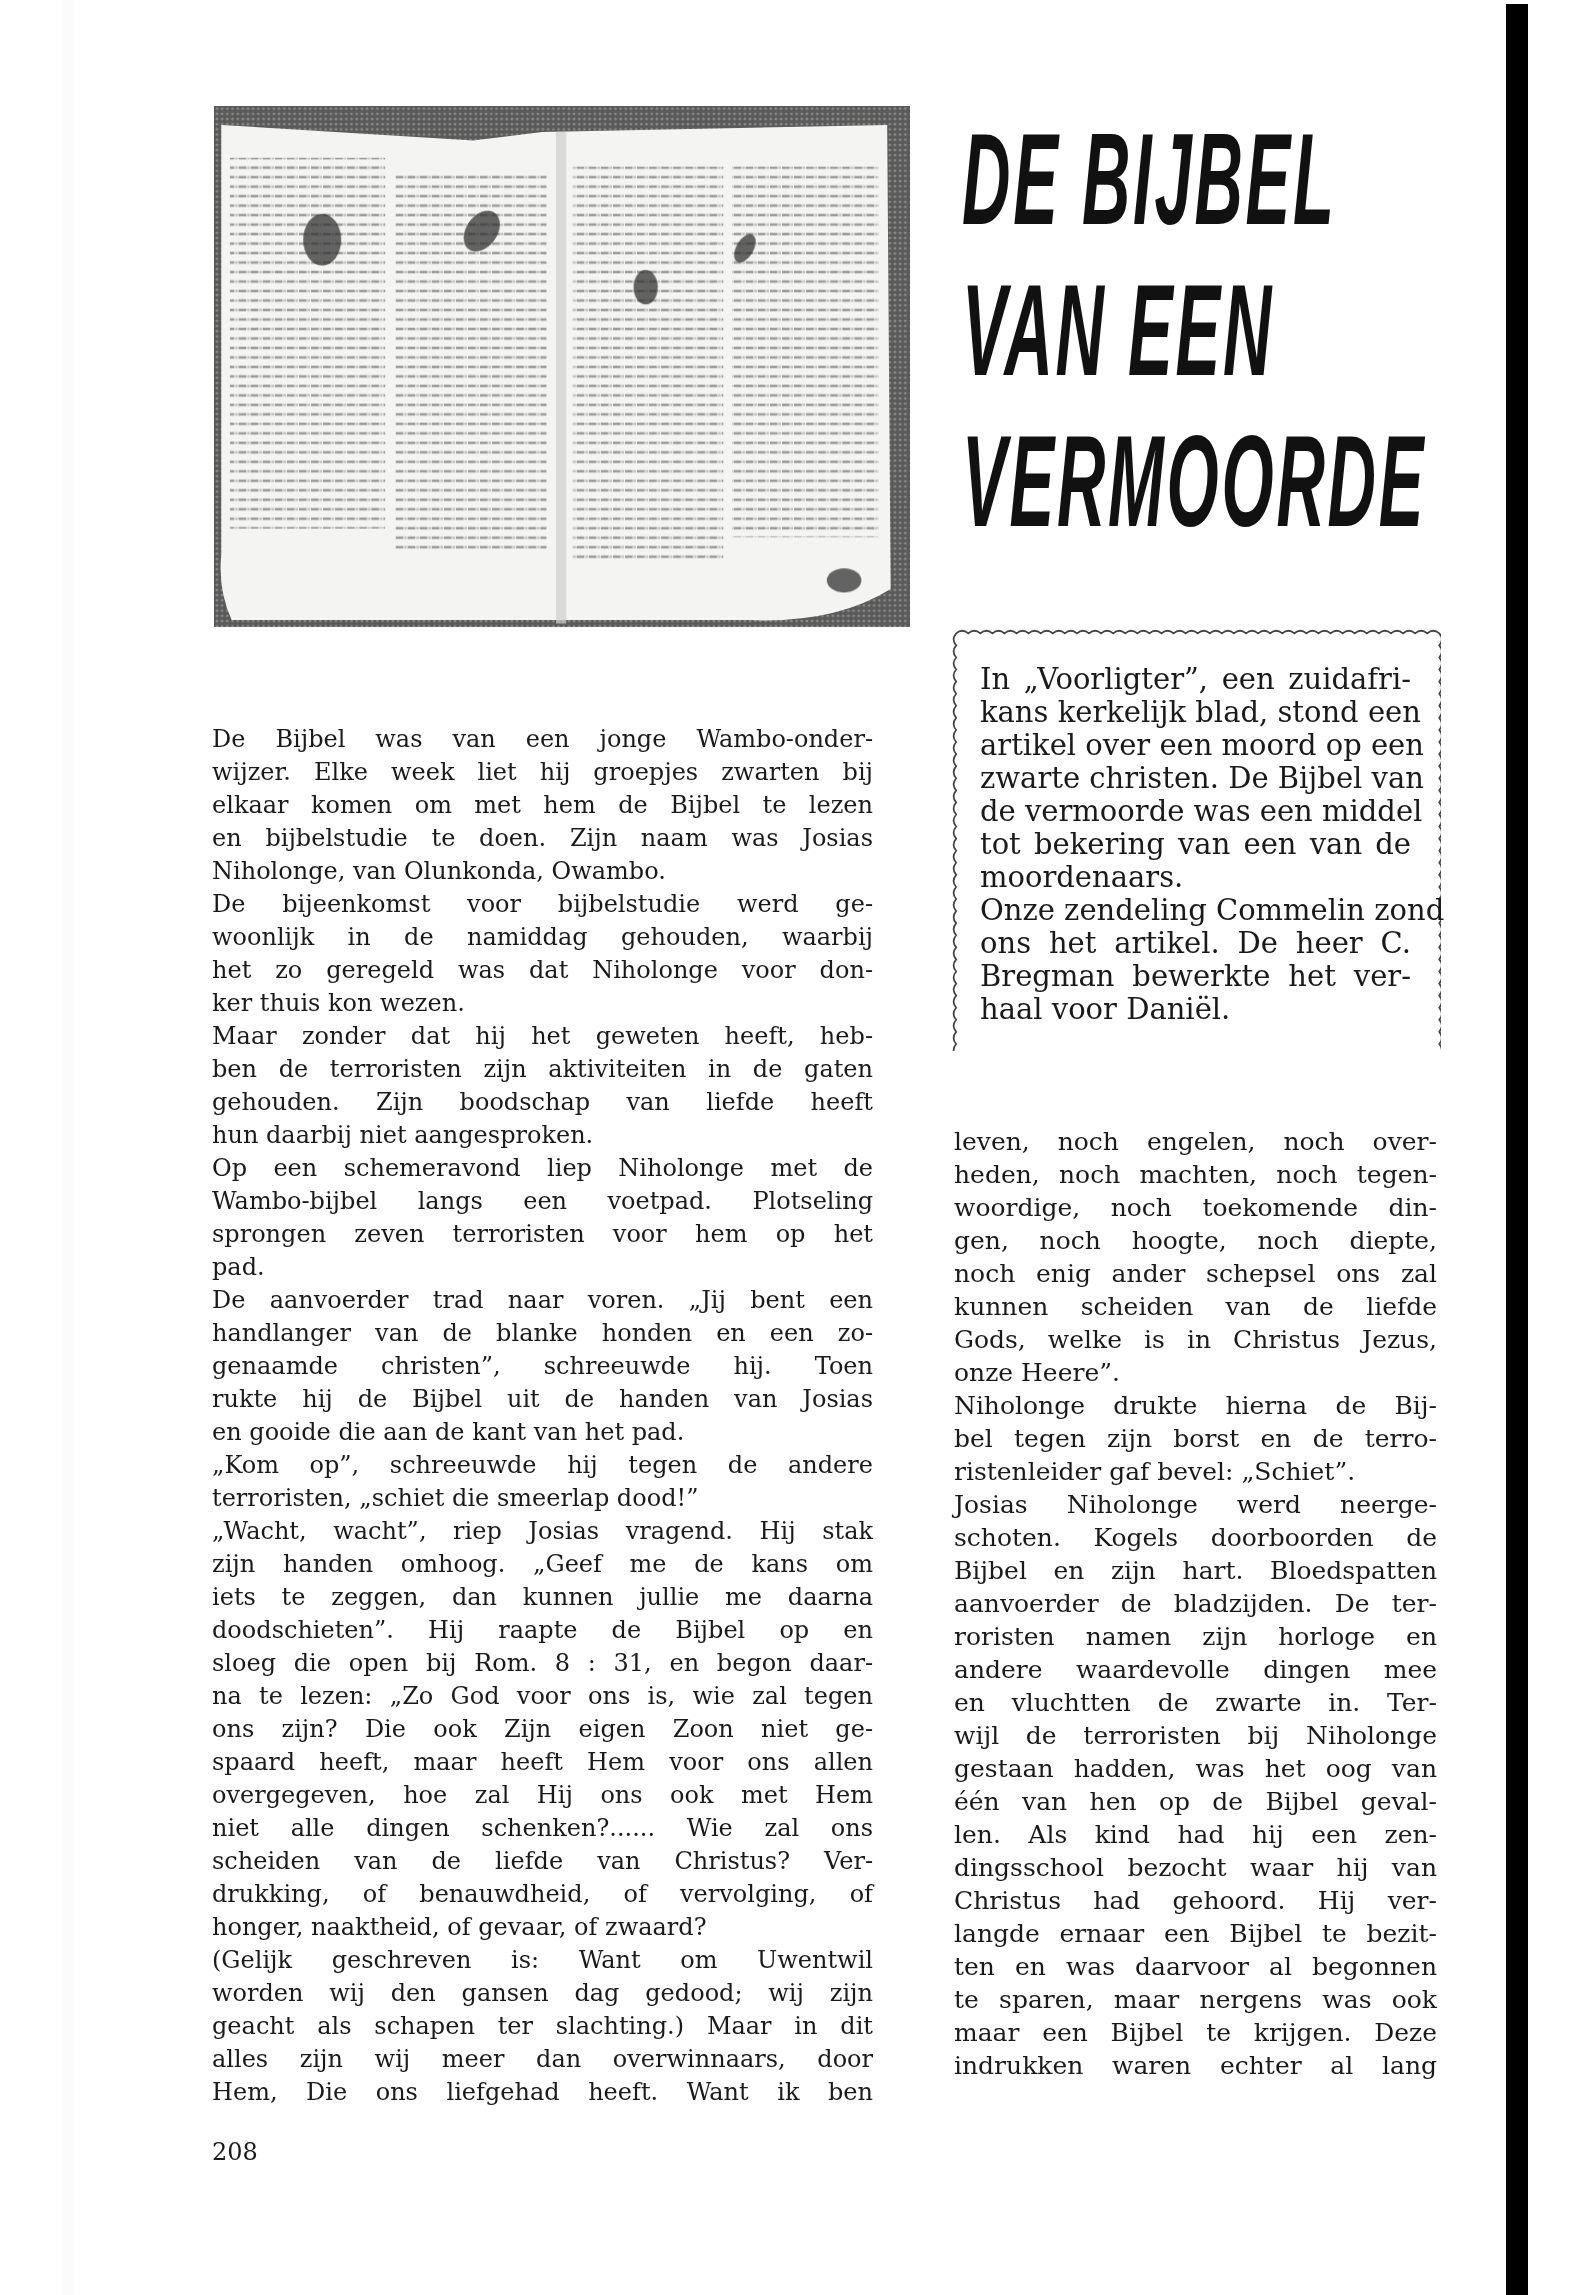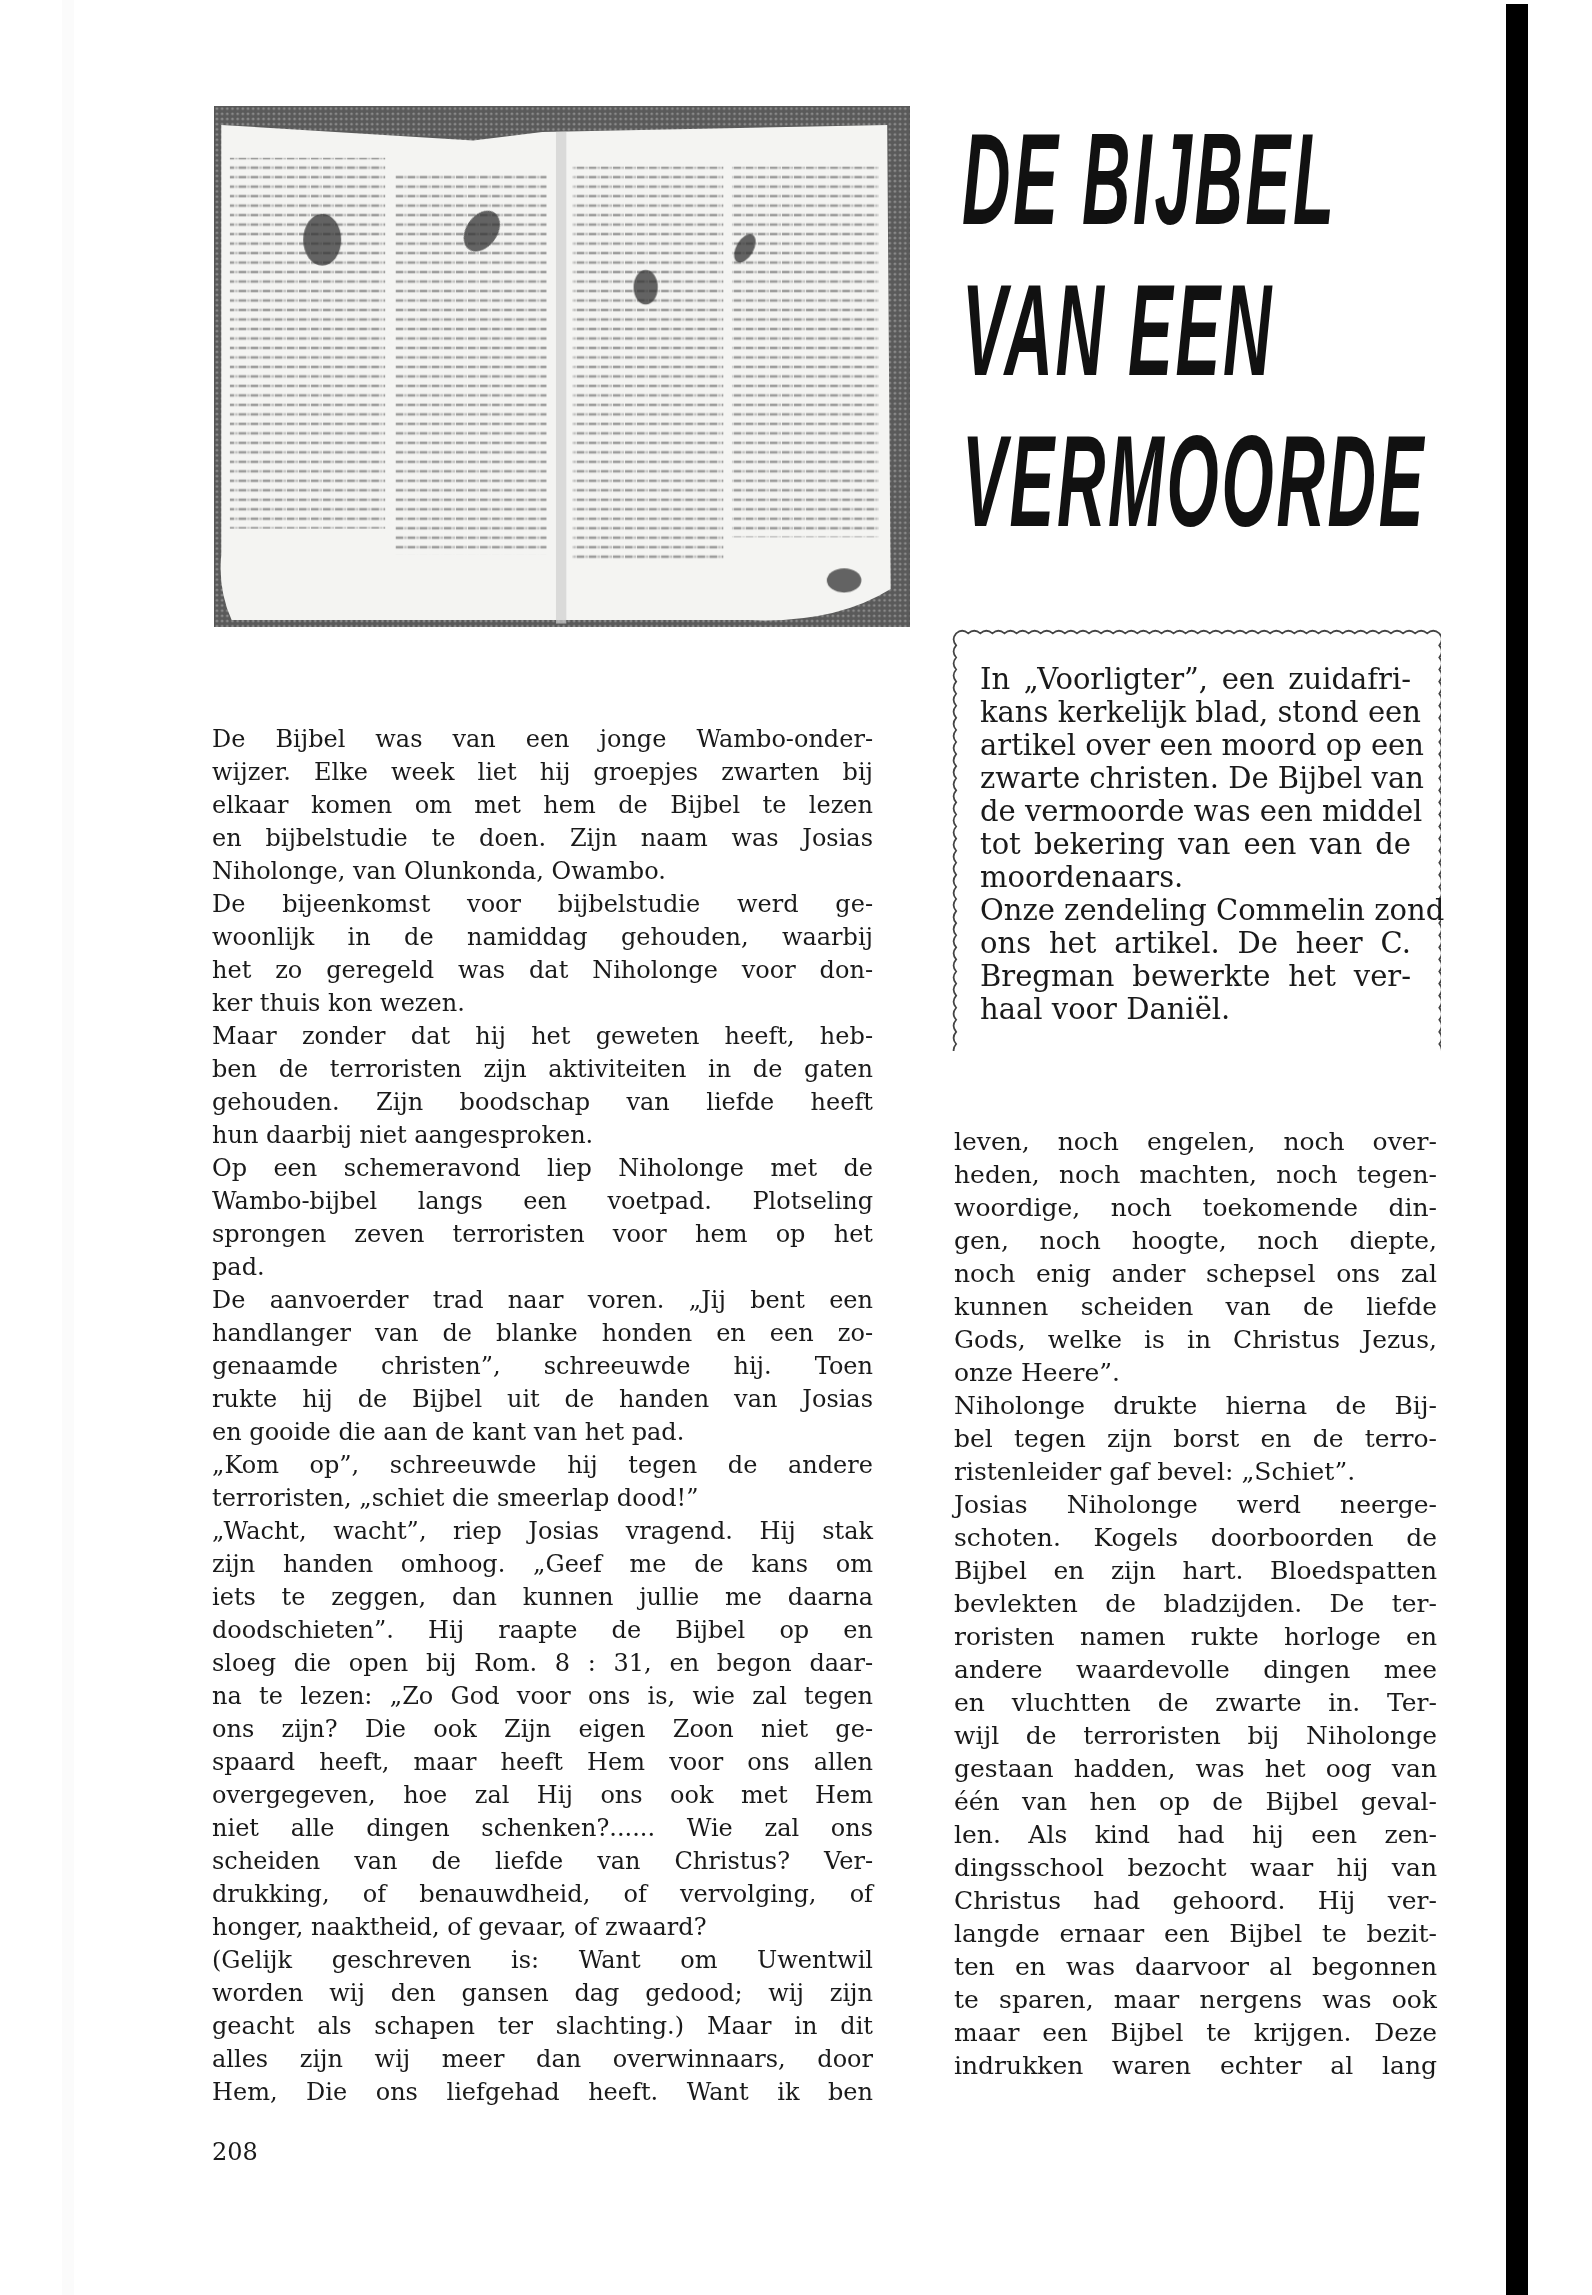--- a/index.html
+++ b/index.html
@@ -194,22 +194,22 @@
     </p>
     <p>
       <span class="line">Niholonge drukte hierna de Bij-</span>
       <span class="line">bel tegen zijn borst en de terro-</span>
       <span class="line last">ristenleider gaf bevel: „Schiet”.</span>
     </p>
     <p>
       <span class="line">Josias Niholonge werd neerge-</span>
       <span class="line">schoten. Kogels doorboorden de</span>
       <span class="line">Bijbel en zijn hart. Bloedspatten</span>
-      <span class="line">bevlekten de bladzijden. De ter-</span>
-      <span class="line">roristen namen rukte horloge en</span>
+      <span class="line">aanvoerder de bladzijden. De ter-</span>
+      <span class="line">roristen namen zijn horloge en</span>
       <span class="line">andere waardevolle dingen mee</span>
       <span class="line">en vluchtten de zwarte in. Ter-</span>
       <span class="line">wijl de terroristen bij Niholonge</span>
       <span class="line">gestaan hadden, was het oog van</span>
       <span class="line">één van hen op de Bijbel geval-</span>
       <span class="line">len. Als kind had hij een zen-</span>
       <span class="line">dingsschool bezocht waar hij van</span>
       <span class="line">Christus had gehoord. Hij ver-</span>
       <span class="line">langde ernaar een Bijbel te bezit-</span>
       <span class="line">ten en was daarvoor al begonnen</span>

